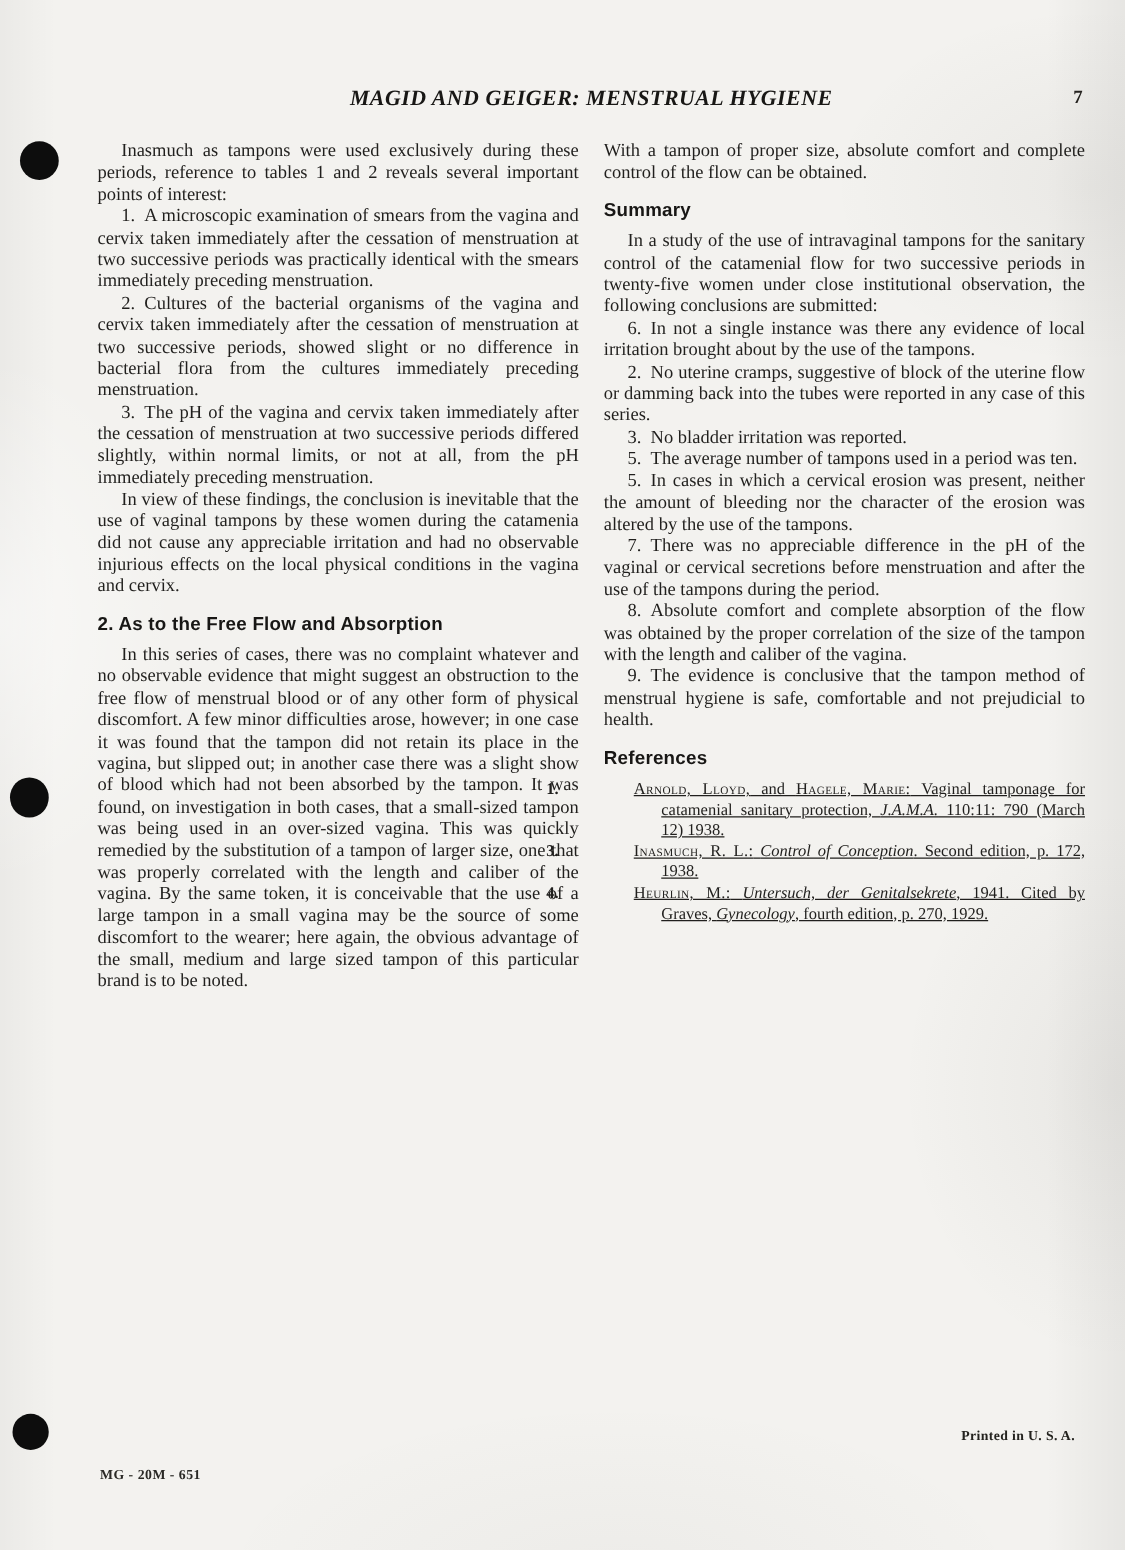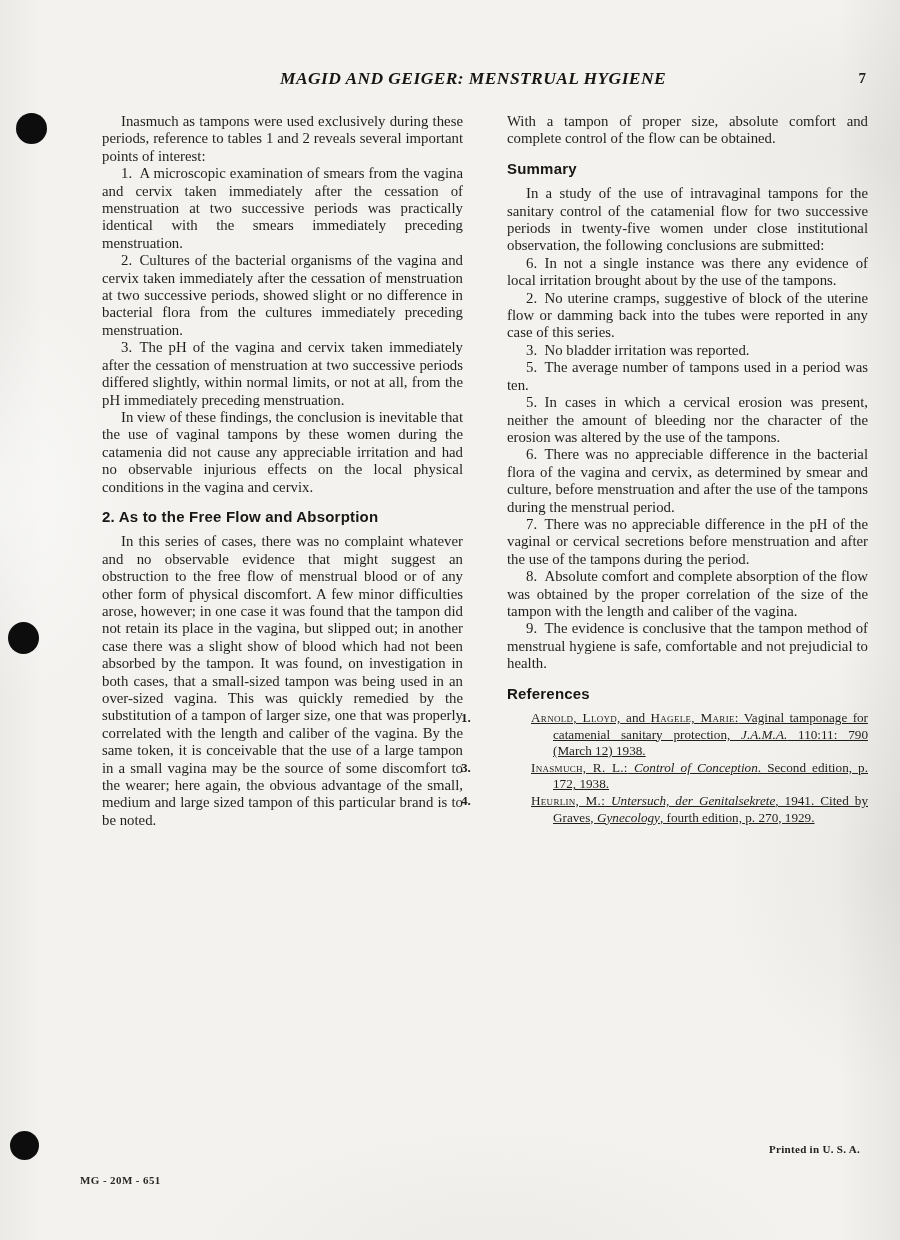--- a/index.html
+++ b/index.html
@@ -47,21 +47,20 @@
   }
   .columns {
     display: flex;
     gap: 20px;
   }
   .col {
     width: 385px;
     text-align: justify;
     font-size: 14.8px;
     line-height: 17.4px;
-    margin-left: 24px;
   }
   .para {
     margin: 0;
     text-indent: 19px;
     color: #201f1d;
   }
   .para.no-indent { text-indent: 0; }
   .sec-heading {
     margin: 12px 0 8px 0;
     text-align: left;
@@ -153,21 +152,20 @@
       <div class="col">
         <p class="para no-indent">With a tampon of proper size, absolute comfort and complete control of the flow can be obtained.</p>
         <h3 class="sec-heading">Summary</h3>
         <div>
             <p class="para">In a study of the use of intravaginal tampons for the sanitary control of the catamenial flow for two successive periods in twenty-five women under close institutional observation, the following conclusions are submitted:</p>
             <p class="para">6. In not a single instance was there any evidence of local irritation brought about by the use of the tampons.</p>
             <p class="para">2. No uterine cramps, suggestive of block of the uterine flow or damming back into the tubes were reported in any case of this series.</p>
             <p class="para">3. No bladder irritation was reported.</p>
             <p class="para">5. The average number of tampons used in a period was ten.</p>
             <p class="para">5. In cases in which a cervical erosion was present, neither the amount of bleeding nor the character of the erosion was altered by the use of the tampons.</p>
-            <p class="para">6. There was no appreciable difference in the bacterial flora of the vagina and cervix, as determined by smear and culture, before menstruation and after the use of the tampons during the menstrual period.</p>
             <p class="para">7. There was no appreciable difference in the pH of the vaginal or cervical secretions before menstruation and after the use of the tampons during the period.</p>
             <p class="para">8. Absolute comfort and complete absorption of the flow was obtained by the proper correlation of the size of the tampon with the length and caliber of the vagina.</p>
             <p class="para">9. The evidence is conclusive that the tampon method of menstrual hygiene is safe, comfortable and not prejudicial to health.</p>
           </div>
         <h3 class="sec-heading">References</h3>
         <div class="references-list">
             <div class="reference"><span class="ref-num">1.</span><span class="sc">Arnold, Lloyd,</span><span> and </span><span class="sc">Hagele, Marie:</span><span> Vaginal tamponage for catamenial sanitary protection, </span><span class="it">J.A.M.A.</span><span> 110:11: 790 (March 12) 1938.</span></div>
             <div class="reference"><span class="ref-num">3.</span><span class="sc">Inasmuch, R. L.:</span><span> </span><span class="it">Control of Conception</span><span>. Second edition, p. 172, 1938.</span></div>
             <div class="reference"><span class="ref-num">4.</span><span class="sc">Heurlin, M.:</span><span> </span><span class="it">Untersuch, der Genitalsekrete</span><span>, 1941. Cited by Graves, </span><span class="it">Gynecology</span><span>, fourth edition, p. 270, 1929.</span></div>
           </div>

